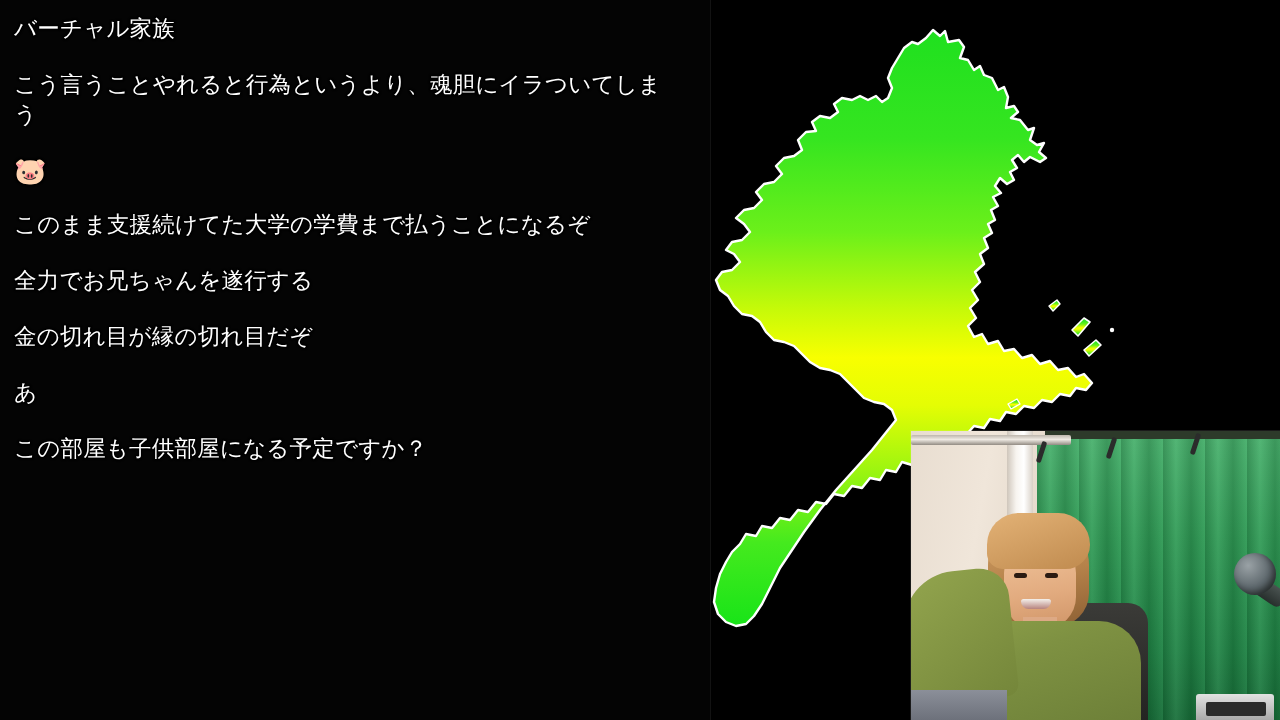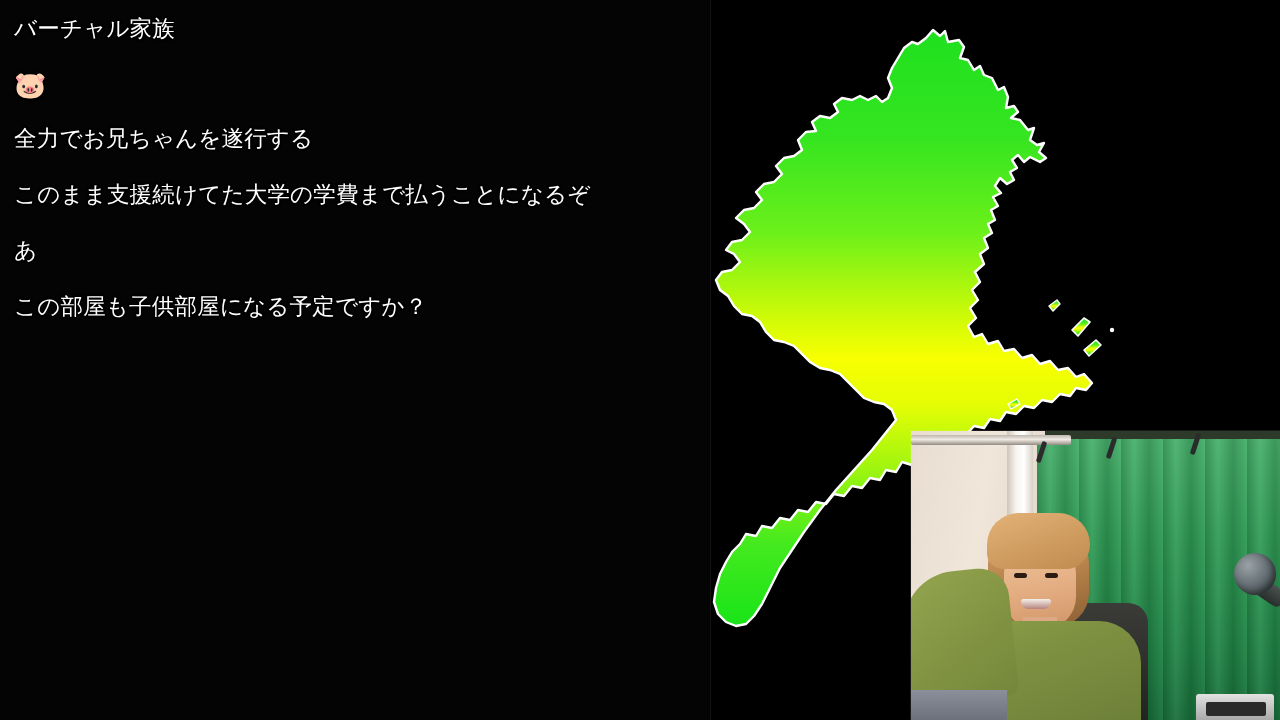--- a/index.html
+++ b/index.html
@@ -206,23 +206,25 @@
     background: linear-gradient(180deg,#8b8f99 0%, #6d717b 100%);
   }
 </style>
 </head>
 <body>
 
 <div id="stage">
 
   <div id="comment-panel">
     <p class="comment-line">バーチャル家族</p>
+    <p class="comment-line">こう言うことやれると行為というより、魂胆にイラついてしまう</p>
     <p class="comment-line emoji">🐷</p>
+    <p class="comment-line">このまま支援続けてた大学の学費まで払うことになるぞ</p>
     <p class="comment-line">全力でお兄ちゃんを遂行する</p>
-    <p class="comment-line">このまま支援続けてた大学の学費まで払うことになるぞ</p>
+    <p class="comment-line">金の切れ目が縁の切れ目だぞ</p>
     <p class="comment-line">あ</p>
     <p class="comment-line">この部屋も子供部屋になる予定ですか？</p>
   </div>
 
   <div id="map-stage">
     <svg id="map-svg" viewBox="0 0 568 720" preserveAspectRatio="none">
       <defs>
         <linearGradient id="mapGrad" x1="0" y1="0" x2="0" y2="1">
           <stop offset="0.00" stop-color="#1FE01F"></stop>
           <stop offset="0.18" stop-color="#35E520"></stop>

